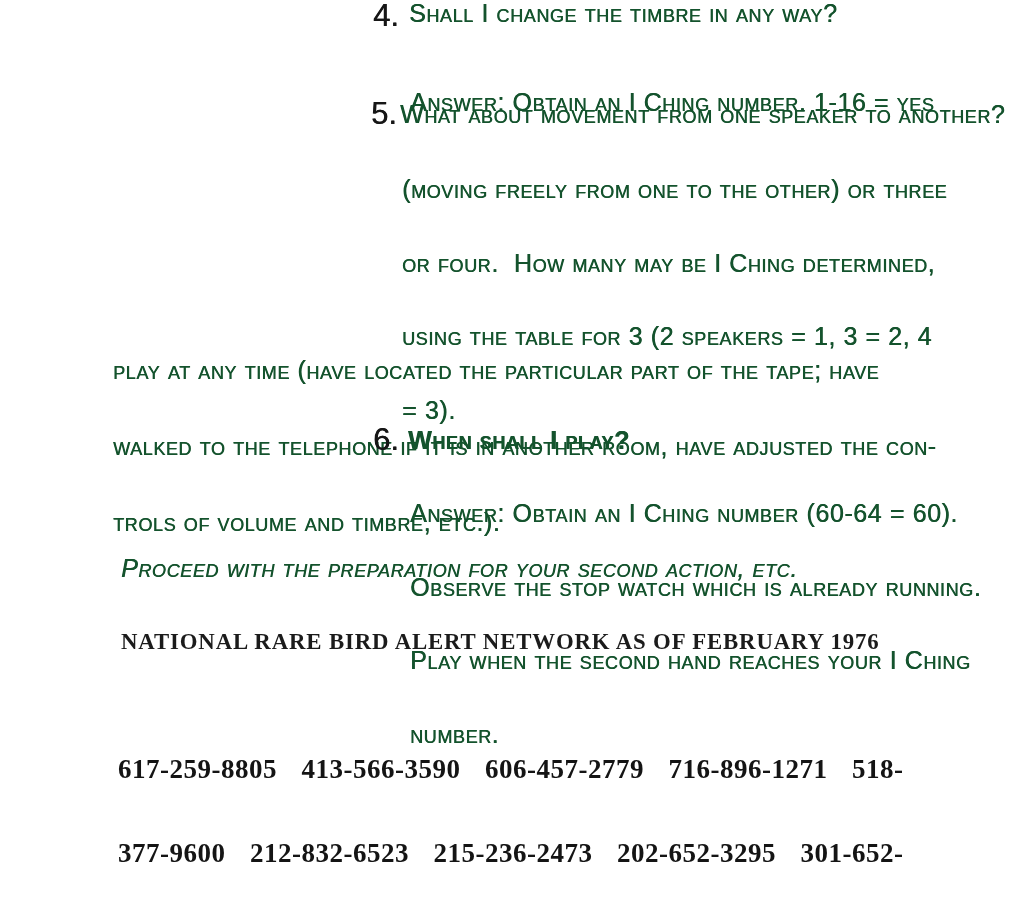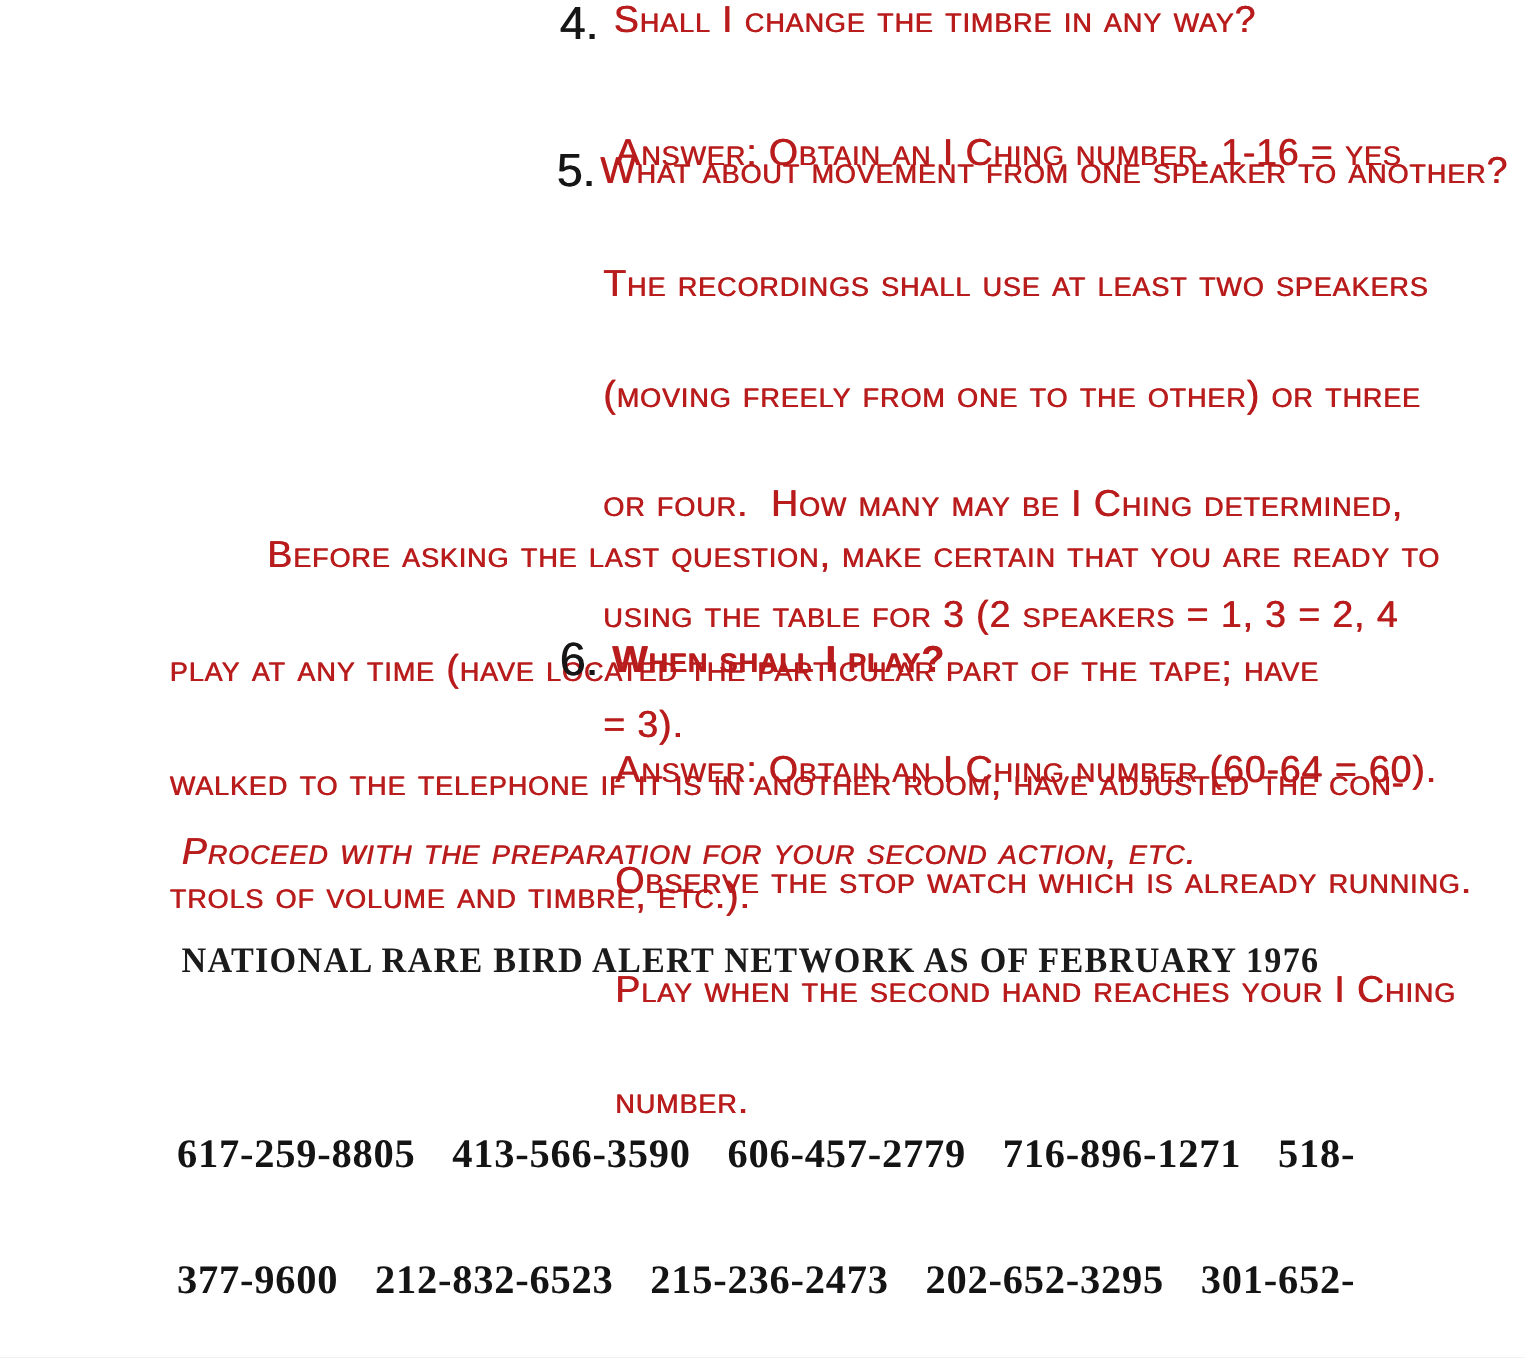--- a/index.html
+++ b/index.html
@@ -12,21 +12,21 @@
     color:#161616;
   }
   
   .tw{
     position:absolute;
     font-family:"Liberation Sans",sans-serif;
     font-variant:small-caps;
     font-size:25px;
     line-height:24.5px;
     letter-spacing:0.6px;
-    color:#b91c1c;
+    color:#14532d;
     white-space:pre;
     text-shadow:0.5px 0 0 currentColor;
   }
   .q-num{
     position:absolute;
     font-family:"Liberation Sans",sans-serif;
     font-size:31px;
     line-height:1;
     letter-spacing:0;
     color:#161616;
@@ -66,29 +66,27 @@
 
   <div class="q-num" style="left:373px;top:0px;">4.</div>
   <div class="tw" style="left:409px;top:1px;">Shall I change the timbre in any way?</div>
   <div class="tw" style="left:410px;top:41px;">
     <div class="line">Answer: Obtain an I Ching number. 1-16 = yes</div>
   </div>
 
   <div class="q-num" style="left:371px;top:98px;">5.</div>
   <div class="tw" style="left:400px;top:102px;">What about movement from one speaker to another?</div>
   <div class="tw" style="left:402px;top:128px;">
-    <div class="line">The recordings shall use at least two speakers</div>
     <div class="line">(moving freely from one to the other) or three</div>
     <div class="line">or four.  How many may be I Ching determined,</div>
     <div class="line">using the table for 3 (2 speakers = 1, 3 = 2, 4</div>
     <div class="line">= 3).</div>
   </div>
 
   <div class="tw para" style="left:113px;top:308px;line-height:25.2px;">
-    <div class="line first">Before asking the last question, make certain that you are ready to</div>
     <div class="line">play at any time (have located the particular part of the tape; have</div>
     <div class="line">walked to the telephone if it is in another room, have adjusted the con-</div>
     <div class="line">trols of volume and timbre, etc.).</div>
   </div>
 
   <div class="q-num" style="left:373px;top:424px;">6.</div>
   <div class="tw" style="left:408px;top:428px;font-weight:bold;">When shall I play?</div>
   <div class="tw" style="left:410px;top:452px;">
     <div class="line">Answer: Obtain an I Ching number (60-64 = 60).</div>
     <div class="line">Observe the stop watch which is already running.</div>

